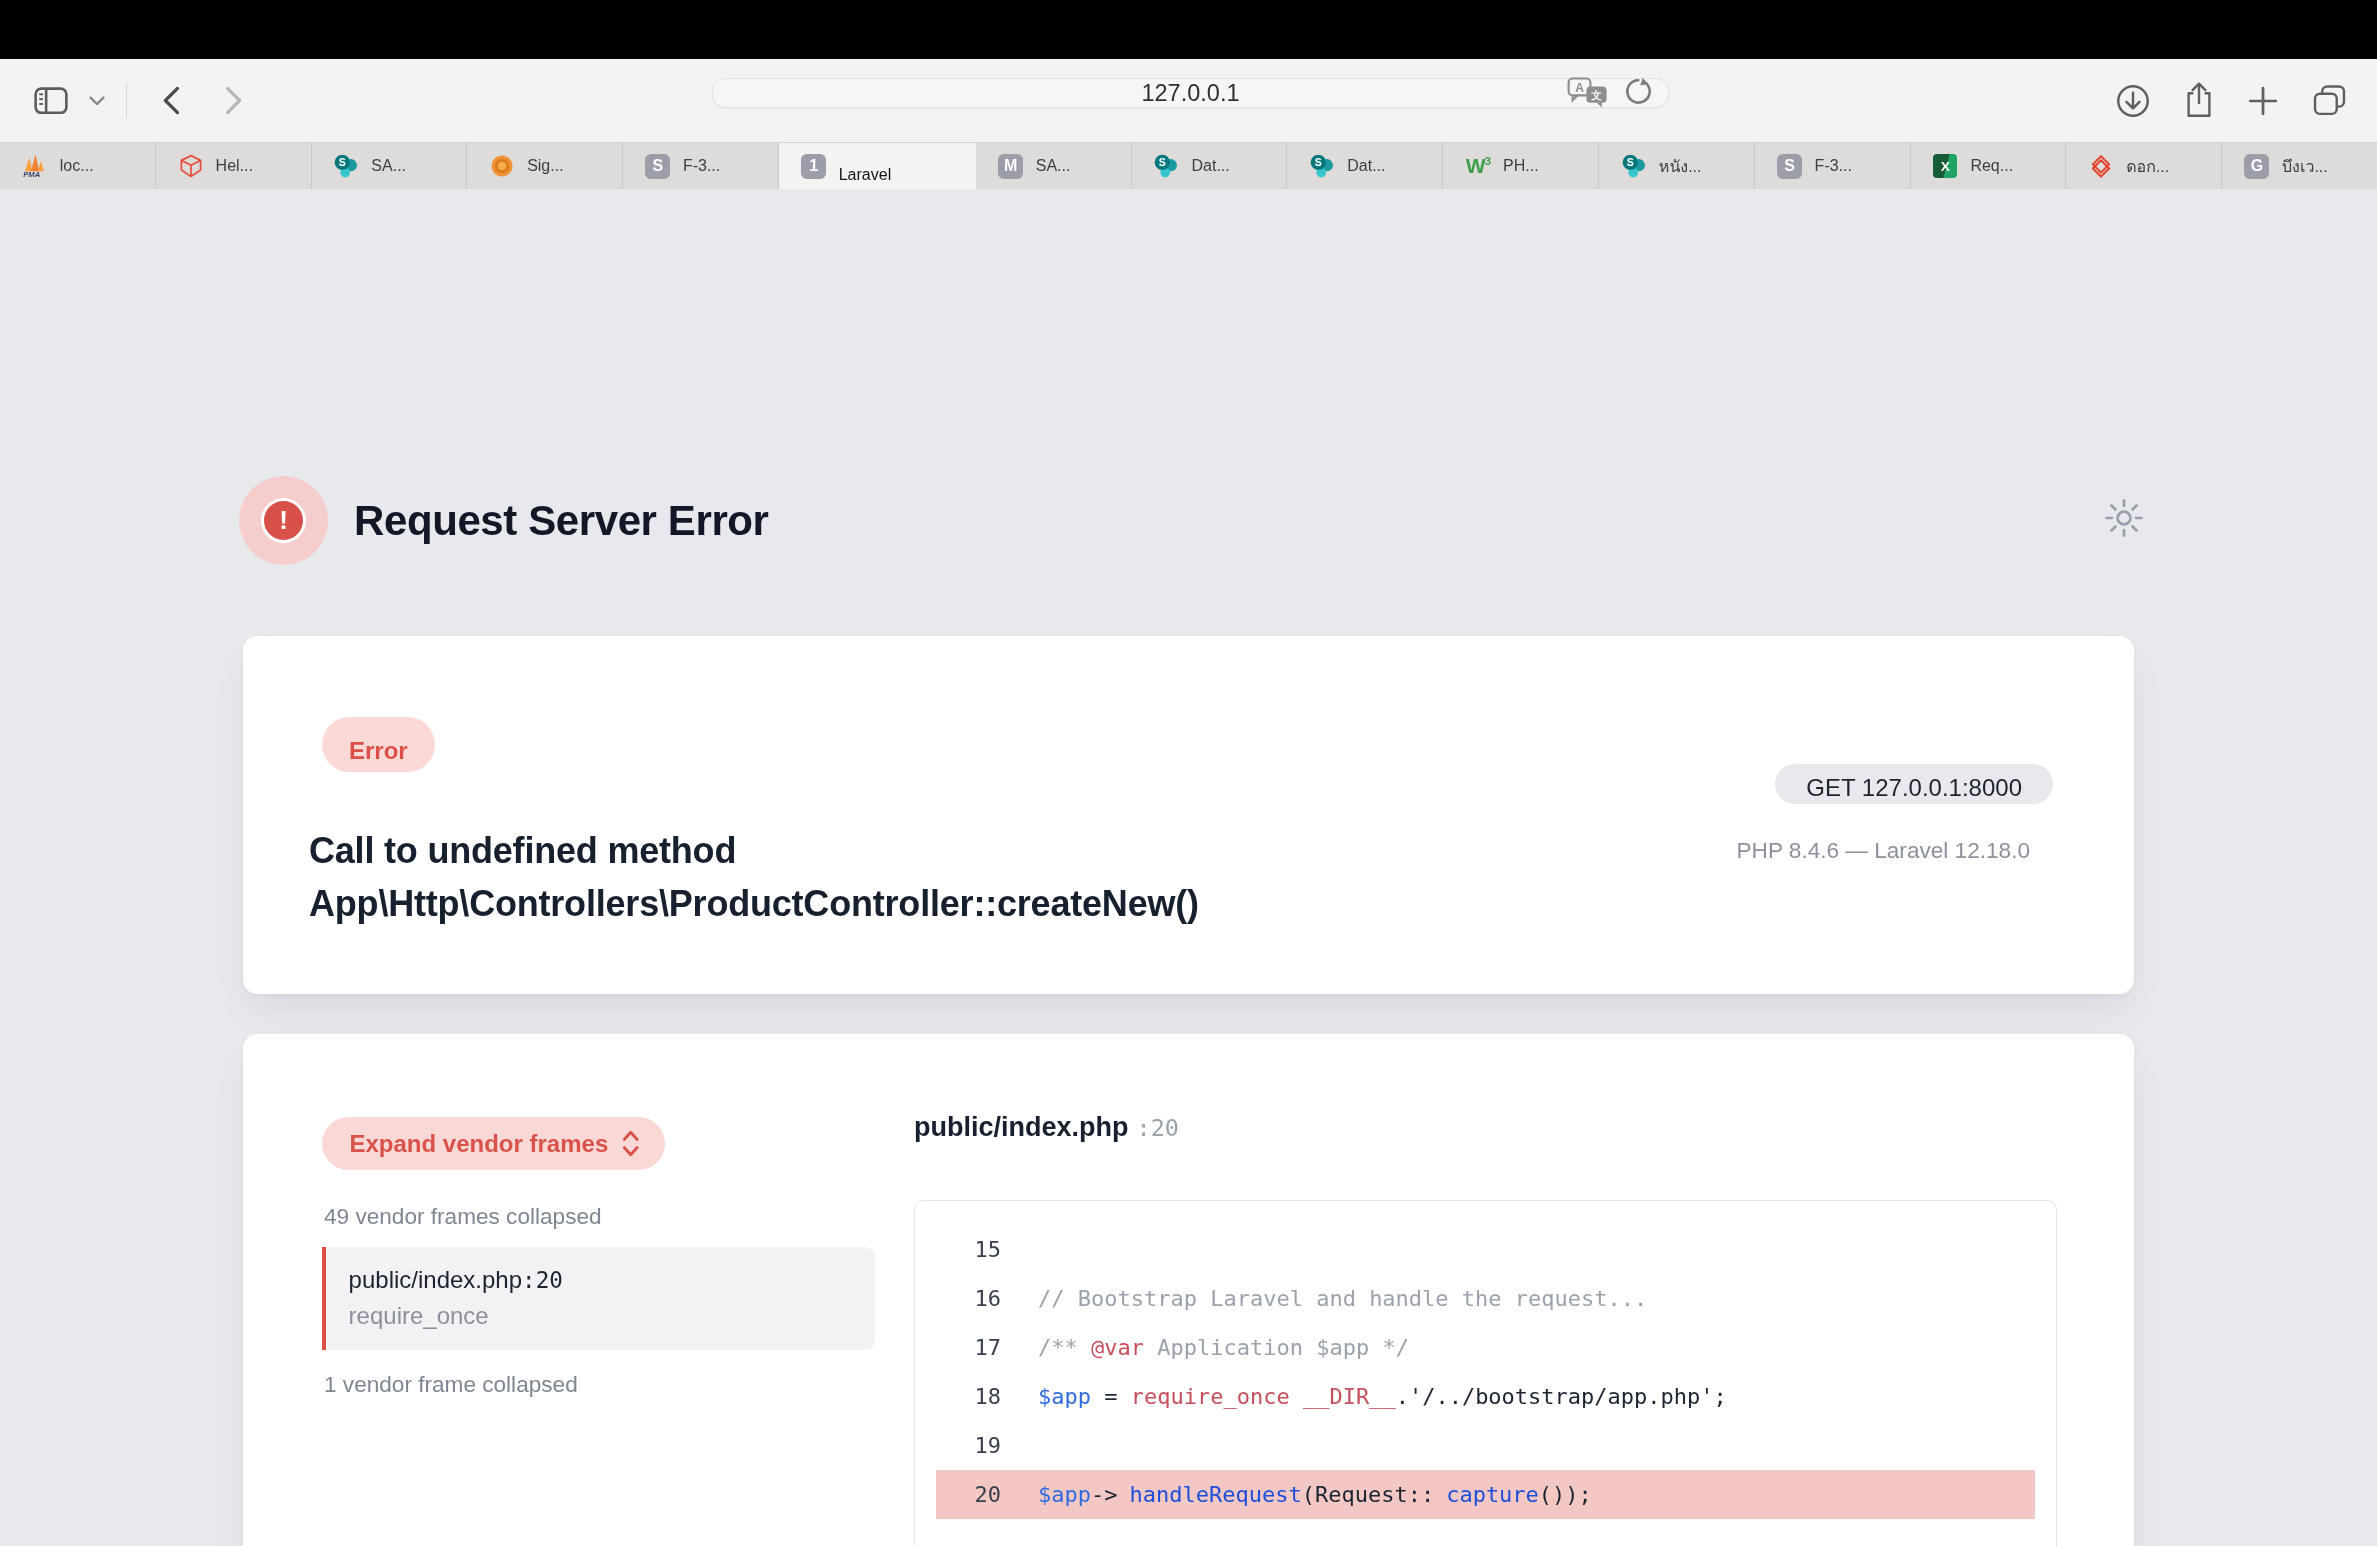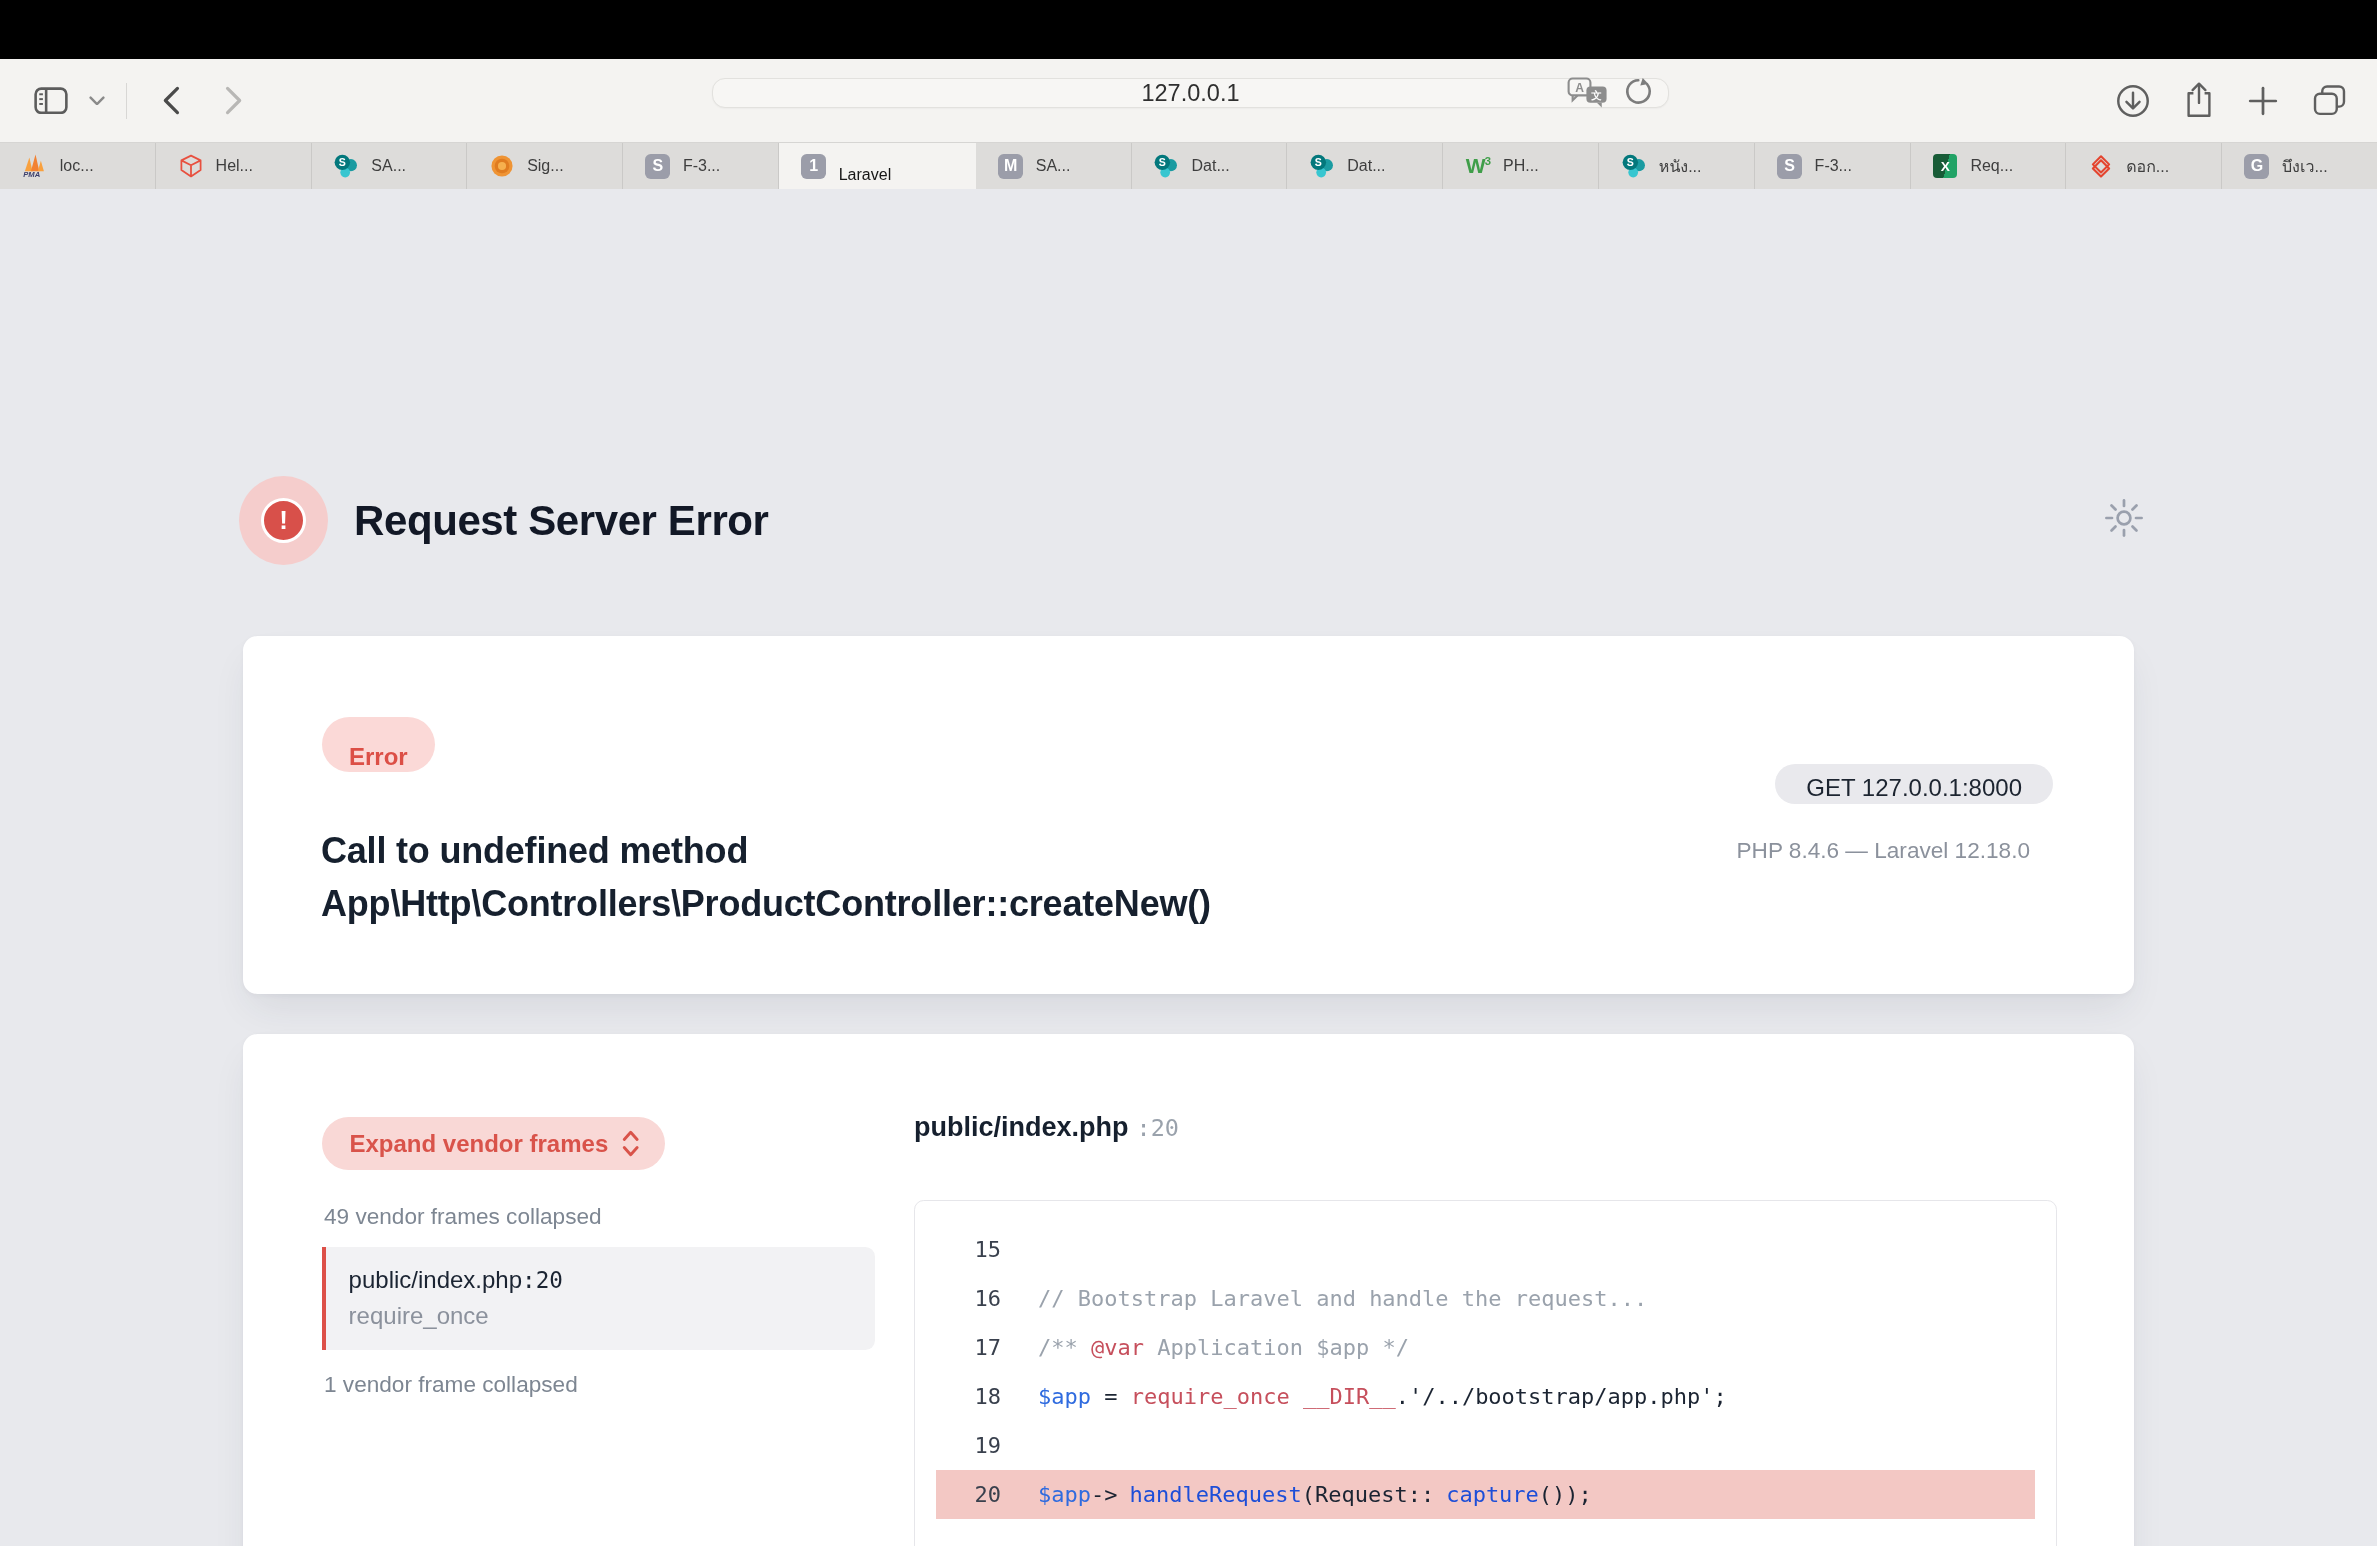--- a/index.html
+++ b/index.html
@@ -35,22 +35,22 @@
   .page-header { position:absolute; left:239px; top:287px; display:flex; align-items:center; gap:26px; }
   .err-bubble { width:89px; height:89px; border-radius:50%; background:#f5cdcc; display:flex; align-items:center; justify-content:center; }
   .err-dot { width:45px; height:45px; border-radius:50%; background:#d8504a; border:3.2px solid #fff; color:#fff; font-weight:bold; font-size:26px; display:flex; align-items:center; justify-content:center; }
   .page-title { font-size:42px; font-weight:bold; color:#121826; letter-spacing:-0.4px; }
   .theme-toggle { position:absolute; right:233px; top:309px; cursor:pointer; }
 
   .card { position:absolute; left:243px; width:1891px; background:#fff; border-radius:14.6px; box-shadow:0 19.4px 39px -9.7px rgba(40,45,70,.10), 0 1.6px 4.9px rgba(40,45,70,.04); }
   .card1 { top:447px; height:358px; }
   .card2 { top:845px; height:728px; }
 
-  .badge-error { position:absolute; left:79px; top:81px; background:#fbd9d7; color:#dc4f46; font-size:24px; font-weight:bold; padding:12px 27px; height:55px; line-height:55px; border-radius:27.5px; }
-  .err-message { position:absolute; left:78px; top:188px; font-size:36px; font-weight:bold; color:#16202e; line-height:53px; letter-spacing:-0.2px; }
+  .badge-error { position:absolute; left:79px; top:81px; background:#fbd9d7; color:#dc4f46; font-size:24px; font-weight:bold; padding:6px 27px; height:55px; line-height:55px; border-radius:27.5px; }
+  .err-message { position:absolute; left:66px; top:188px; font-size:36px; font-weight:bold; color:#16202e; line-height:53px; letter-spacing:-0.2px; }
   .req-badge { position:absolute; right:81px; top:128px; background:#e9e9ed; color:#1c2430; font-size:24px; padding:0 31px; height:40px; line-height:47px; border-radius:23.5px; }
   .versions { position:absolute; right:104px; top:202px; font-size:22.6px; color:#8b919c; }
 
   
   .expand-btn { position:absolute; left:79px; top:83px; background:#f9d8d6; color:#d9534a; font-size:24px; font-weight:bold; height:53px; line-height:53px; border-radius:27px; padding:0 24px 0 27.5px; display:flex; align-items:center; gap:13px; cursor:pointer; }
   .collapsed-top { position:absolute; left:81px; top:170px; font-size:22.6px; color:#7d8692; }
   .frame-item { position:absolute; left:79px; top:213px; width:553px; background:#f2f2f4; border-left:4px solid #dd5048; border-radius:0 9.7px 9.7px 0; padding:19.4px 24px 19.4px 22.6px; cursor:pointer; }
   .frame-file { font-size:24px; color:#1b2432; }
   .frame-file .ln { font-family:"DejaVu Sans Mono","Liberation Mono",monospace; font-size:22.6px; }
   .frame-method { font-size:24px; color:#8b919c; margin-top:8px; }

